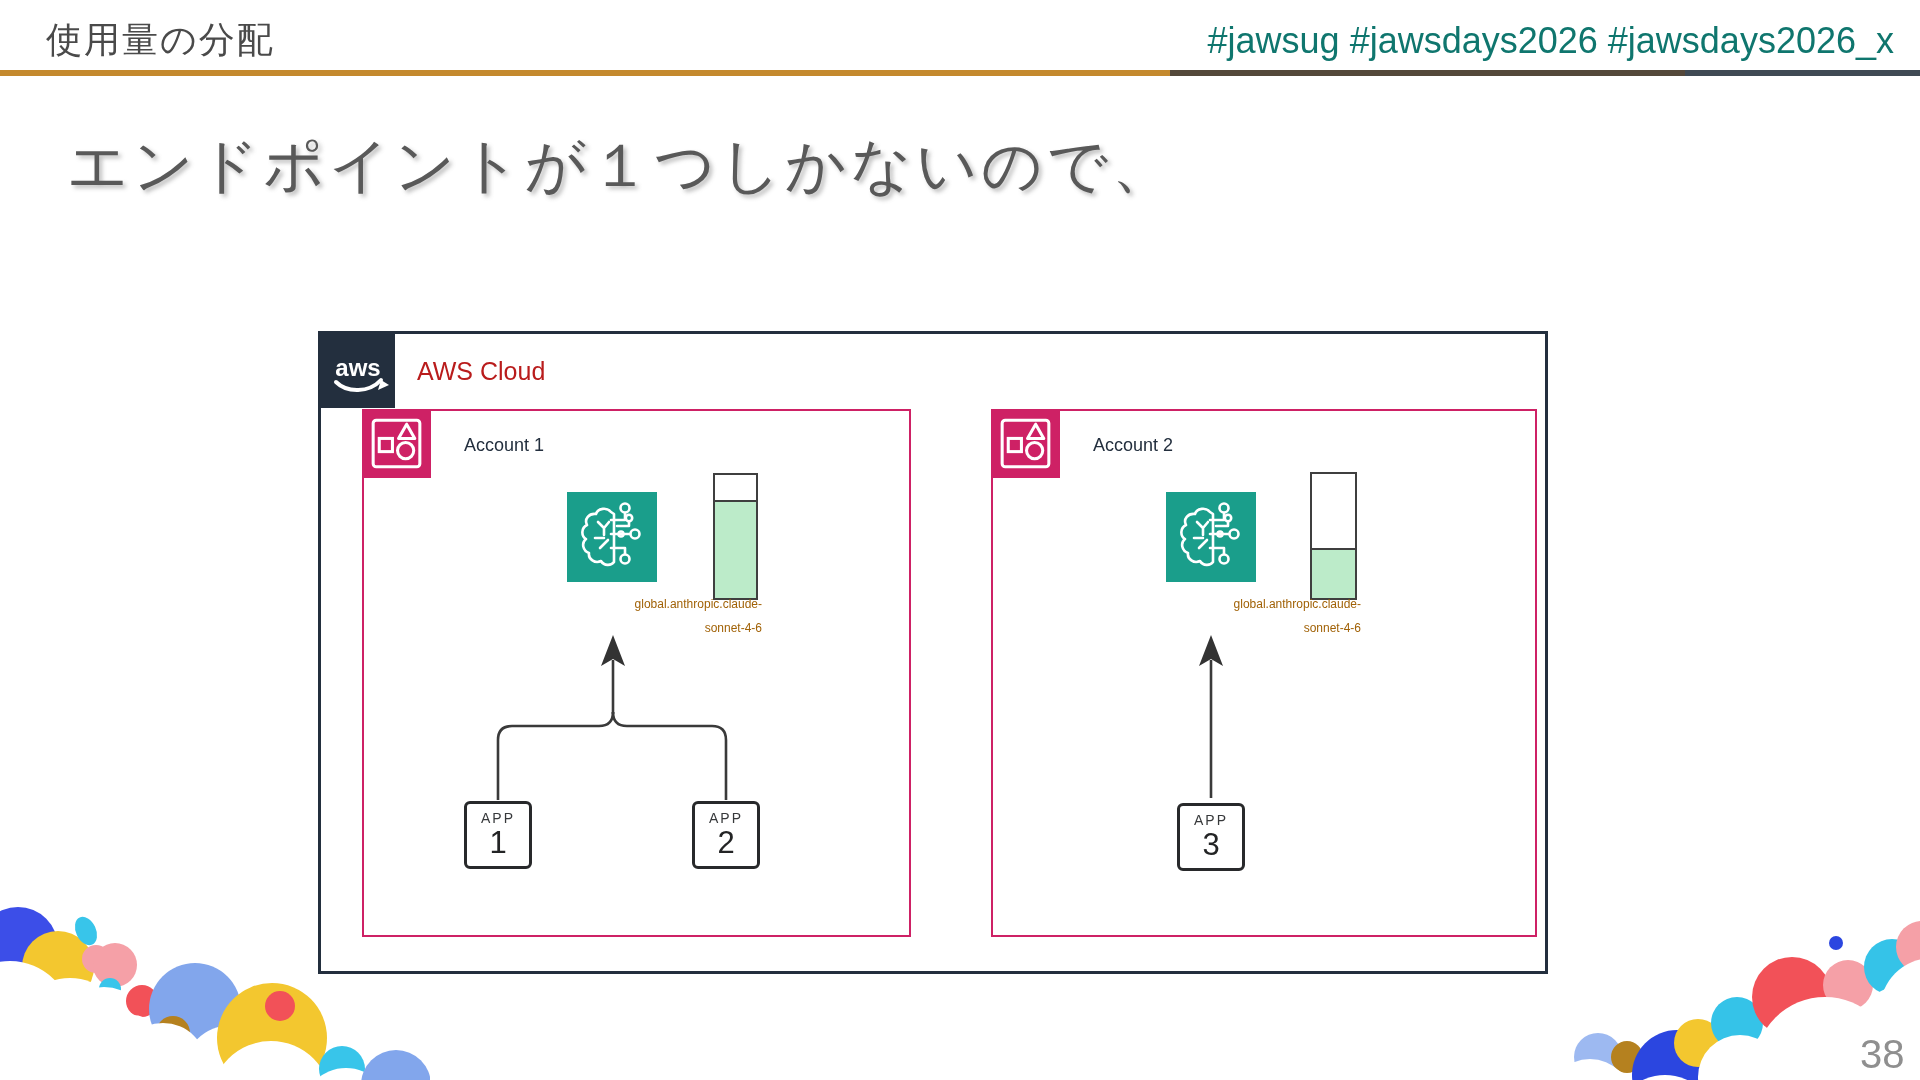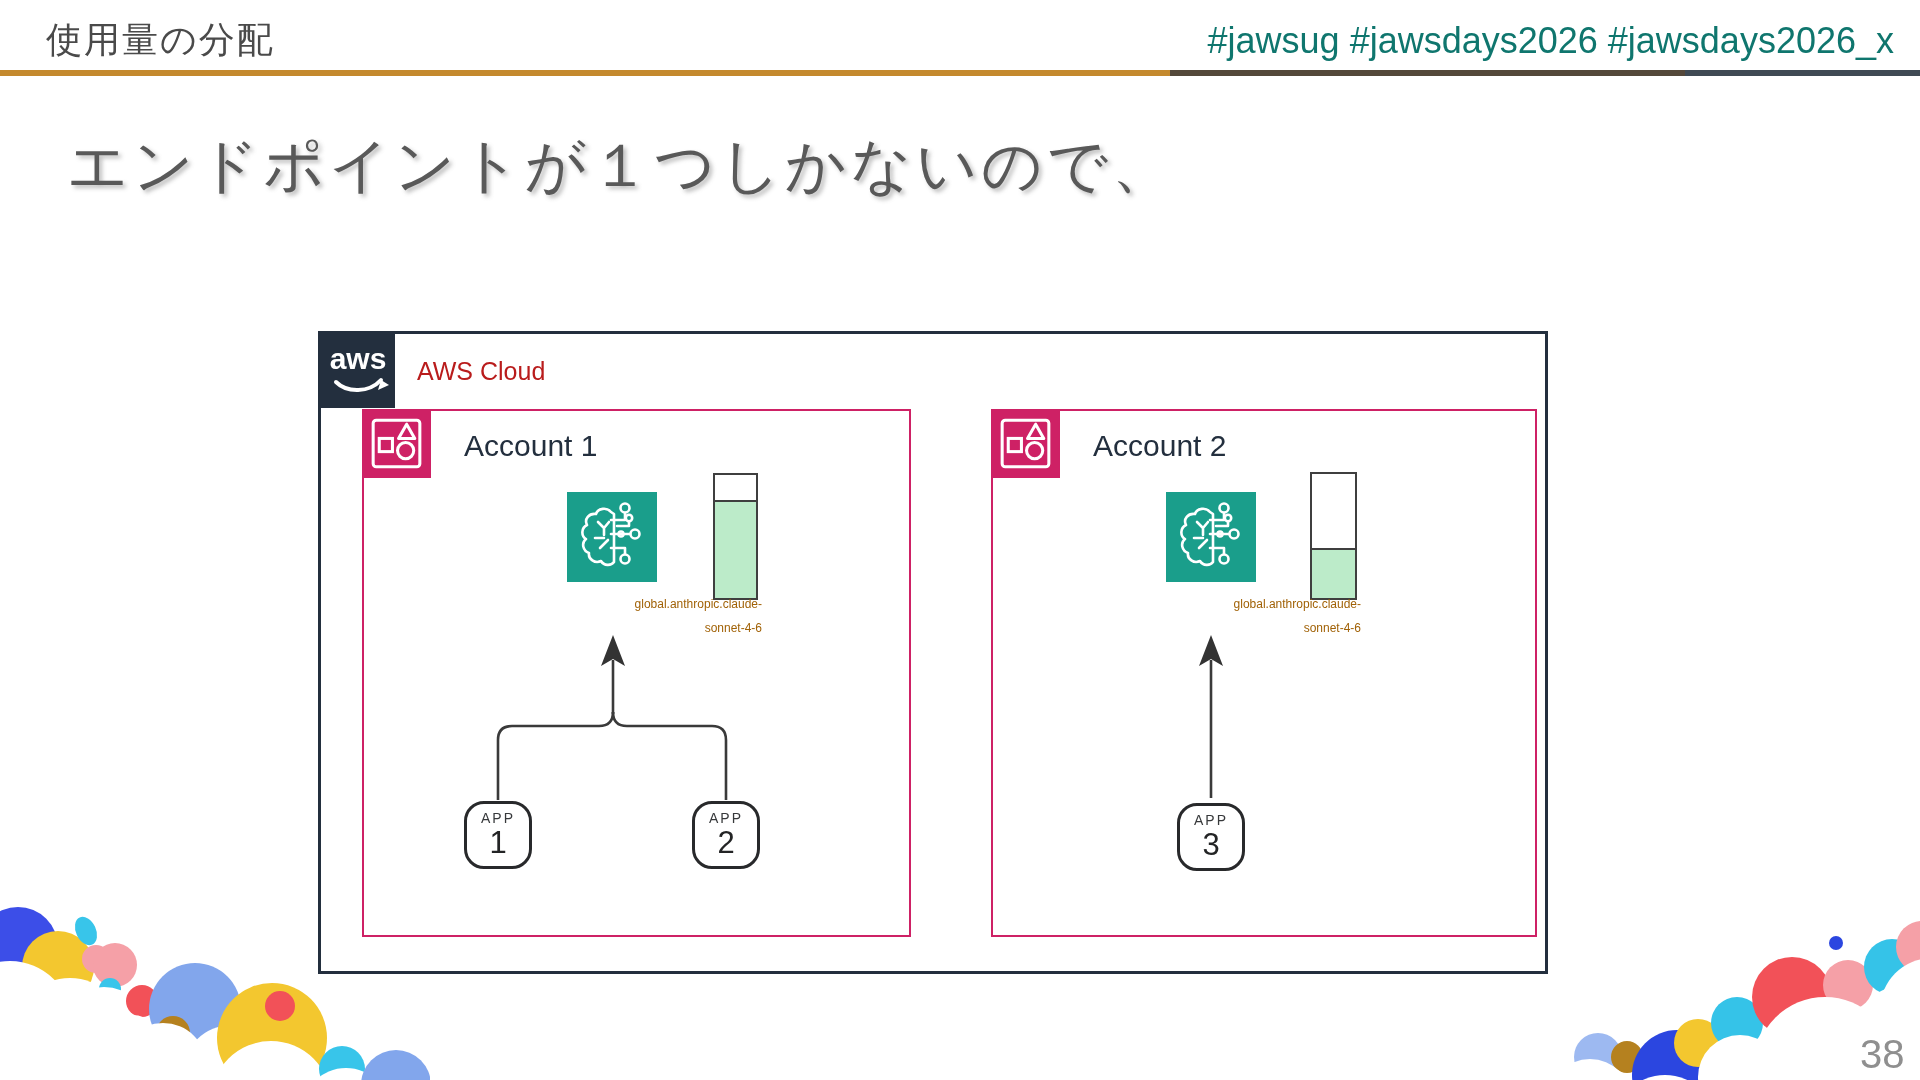--- a/index.html
+++ b/index.html
@@ -16,40 +16,40 @@
   .rule-slate{left:1685px;width:235px;background:#3f4a54;}
   
   .title{
     position:absolute;left:67px;top:122px;font-size:60px;line-height:88px;
     color:#595959;letter-spacing:4px;font-weight:400;
     text-shadow:3px 3px 4px rgba(110,110,110,0.45);
   }
   
   .cloud-box{position:absolute;left:318px;top:331px;width:1230px;height:643px;border:3px solid #232f3e;box-sizing:border-box;background:#fff;}
   .aws-logo{position:absolute;left:0;top:0;width:74px;height:74px;background:#232f3e;}
-  .aws-logo .aws-word{position:absolute;left:0;top:8px;width:74px;text-align:center;color:#fff;font-size:30px;font-weight:bold;letter-spacing:0px;}
+  .aws-logo .aws-word{position:absolute;left:0;top:20px;width:74px;text-align:center;color:#fff;font-size:24px;font-weight:bold;letter-spacing:0px;}
   .aws-logo svg{position:absolute;left:0;top:0;}
   .cloud-label{position:absolute;left:96px;top:0;height:74px;line-height:74px;font-size:25px;color:#b91c1c;}
   
   .acct-box{position:absolute;border:2.5px solid #ce2165;box-sizing:border-box;background:#fff;}
   .acct-1{left:362px;top:409px;width:549px;height:528px;}
   .acct-2{left:963px;top:409px;width:546px;height:528px;margin-left:28px;}
   .acct-icon{position:absolute;left:-2.5px;top:-2.5px;width:69px;height:69px;}
-  .acct-label{position:absolute;left:100px;top:0;height:69px;line-height:69px;font-size:30px;color:#232f3e;}
+  .acct-label{position:absolute;left:100px;top:0;height:69px;line-height:69px;font-size:18px;color:#232f3e;}
   
   .model-icon{position:absolute;width:90px;height:90px;z-index:3;}
   .model-label{position:absolute;width:300px;text-align:right;font-size:12px;line-height:24px;color:#a16207;z-index:3;}
   
   .gauge{position:absolute;box-sizing:border-box;border:2px solid #3f3f3f;background:#ffffff;display:flex;flex-direction:column;justify-content:flex-end;z-index:3;}
   .gauge-1{left:713px;top:473px;width:45px;height:127px;}
   .gauge-2{left:1310px;top:472px;width:47px;height:128px;}
   .gauge-fill{width:100%;background:#bcebc9;border-top:2px solid #3f3f3f;box-sizing:border-box;}
   
   .app-box{
-    position:absolute;width:68px;height:68px;border:3px solid #28292b;border-radius:20px;
+    position:absolute;width:68px;height:68px;border:3px solid #28292b;border-radius:6px;
     box-sizing:border-box;background:#fff;display:flex;flex-direction:column;
     align-items:center;justify-content:center;z-index:3;
   }
   .app-prefix{font-size:14px;letter-spacing:2px;color:#37393b;}
   .app-num{font-size:31px;color:#232425;margin-top:-1px;}
   .app-1{left:464px;top:801px;}
   .app-2{left:692px;top:801px;}
   .app-3{left:1177px;top:803px;}
   
   .connectors{position:absolute;left:0;top:0;z-index:2;pointer-events:none;}

